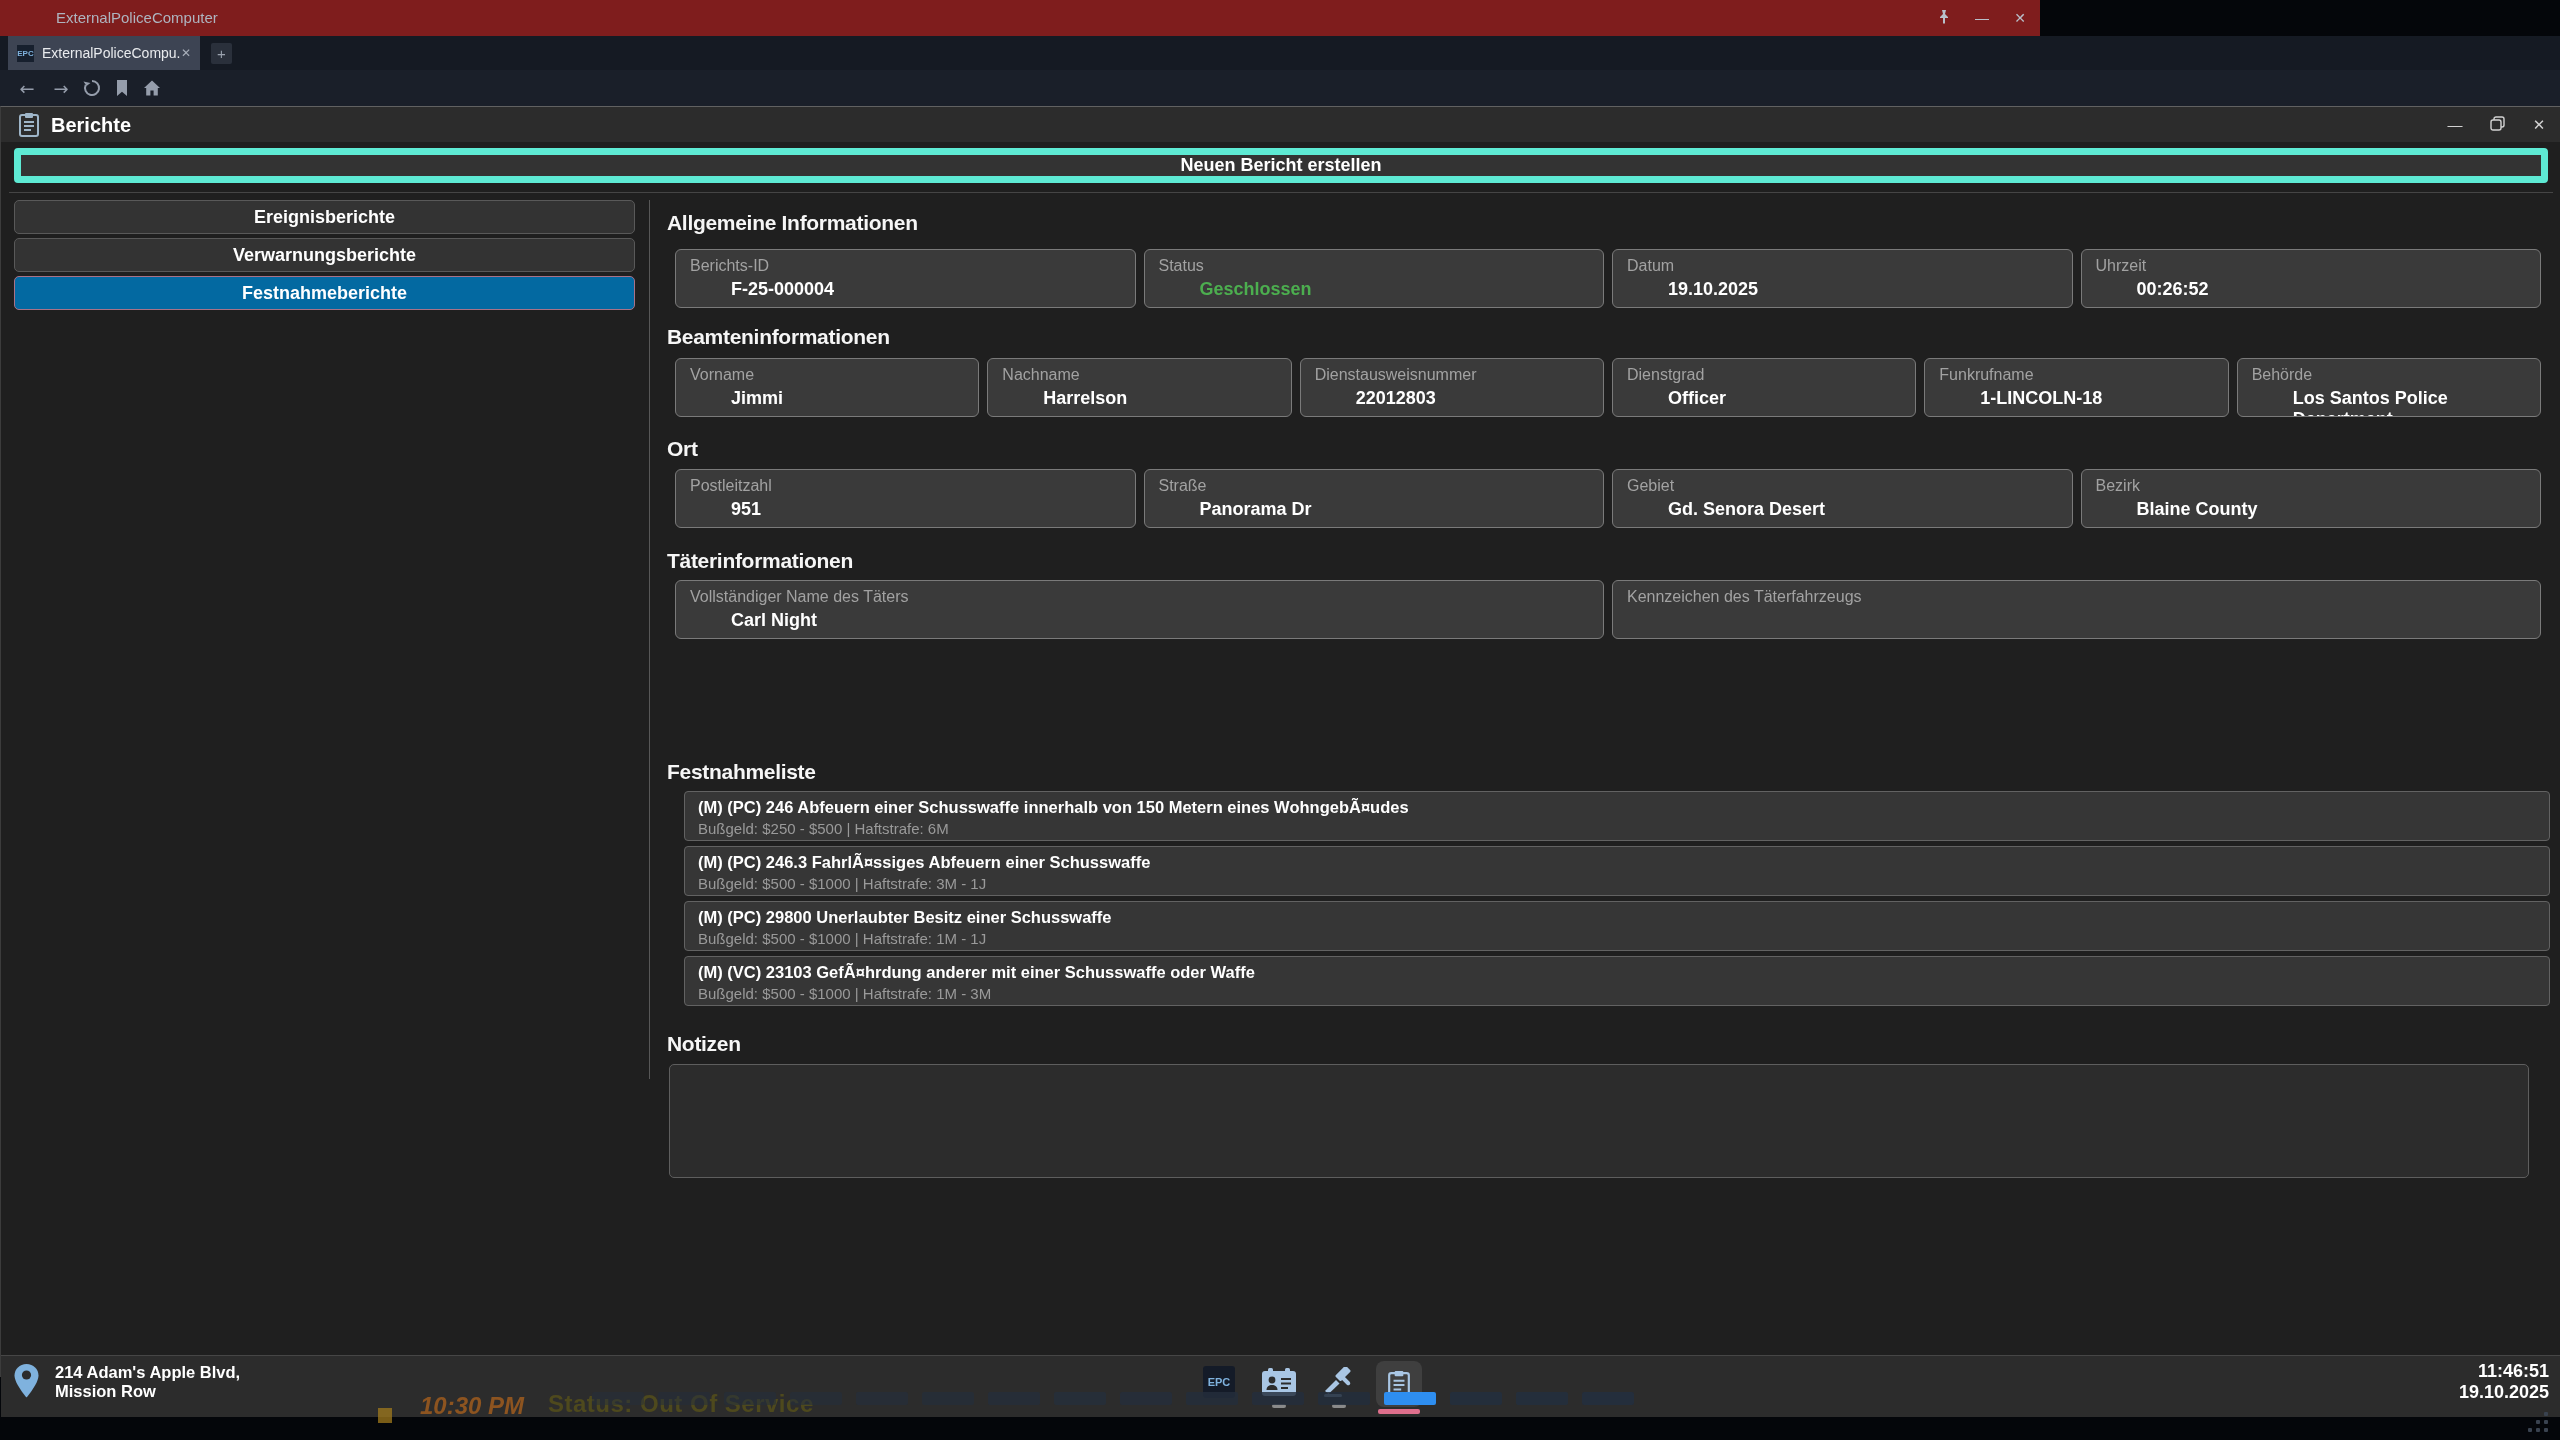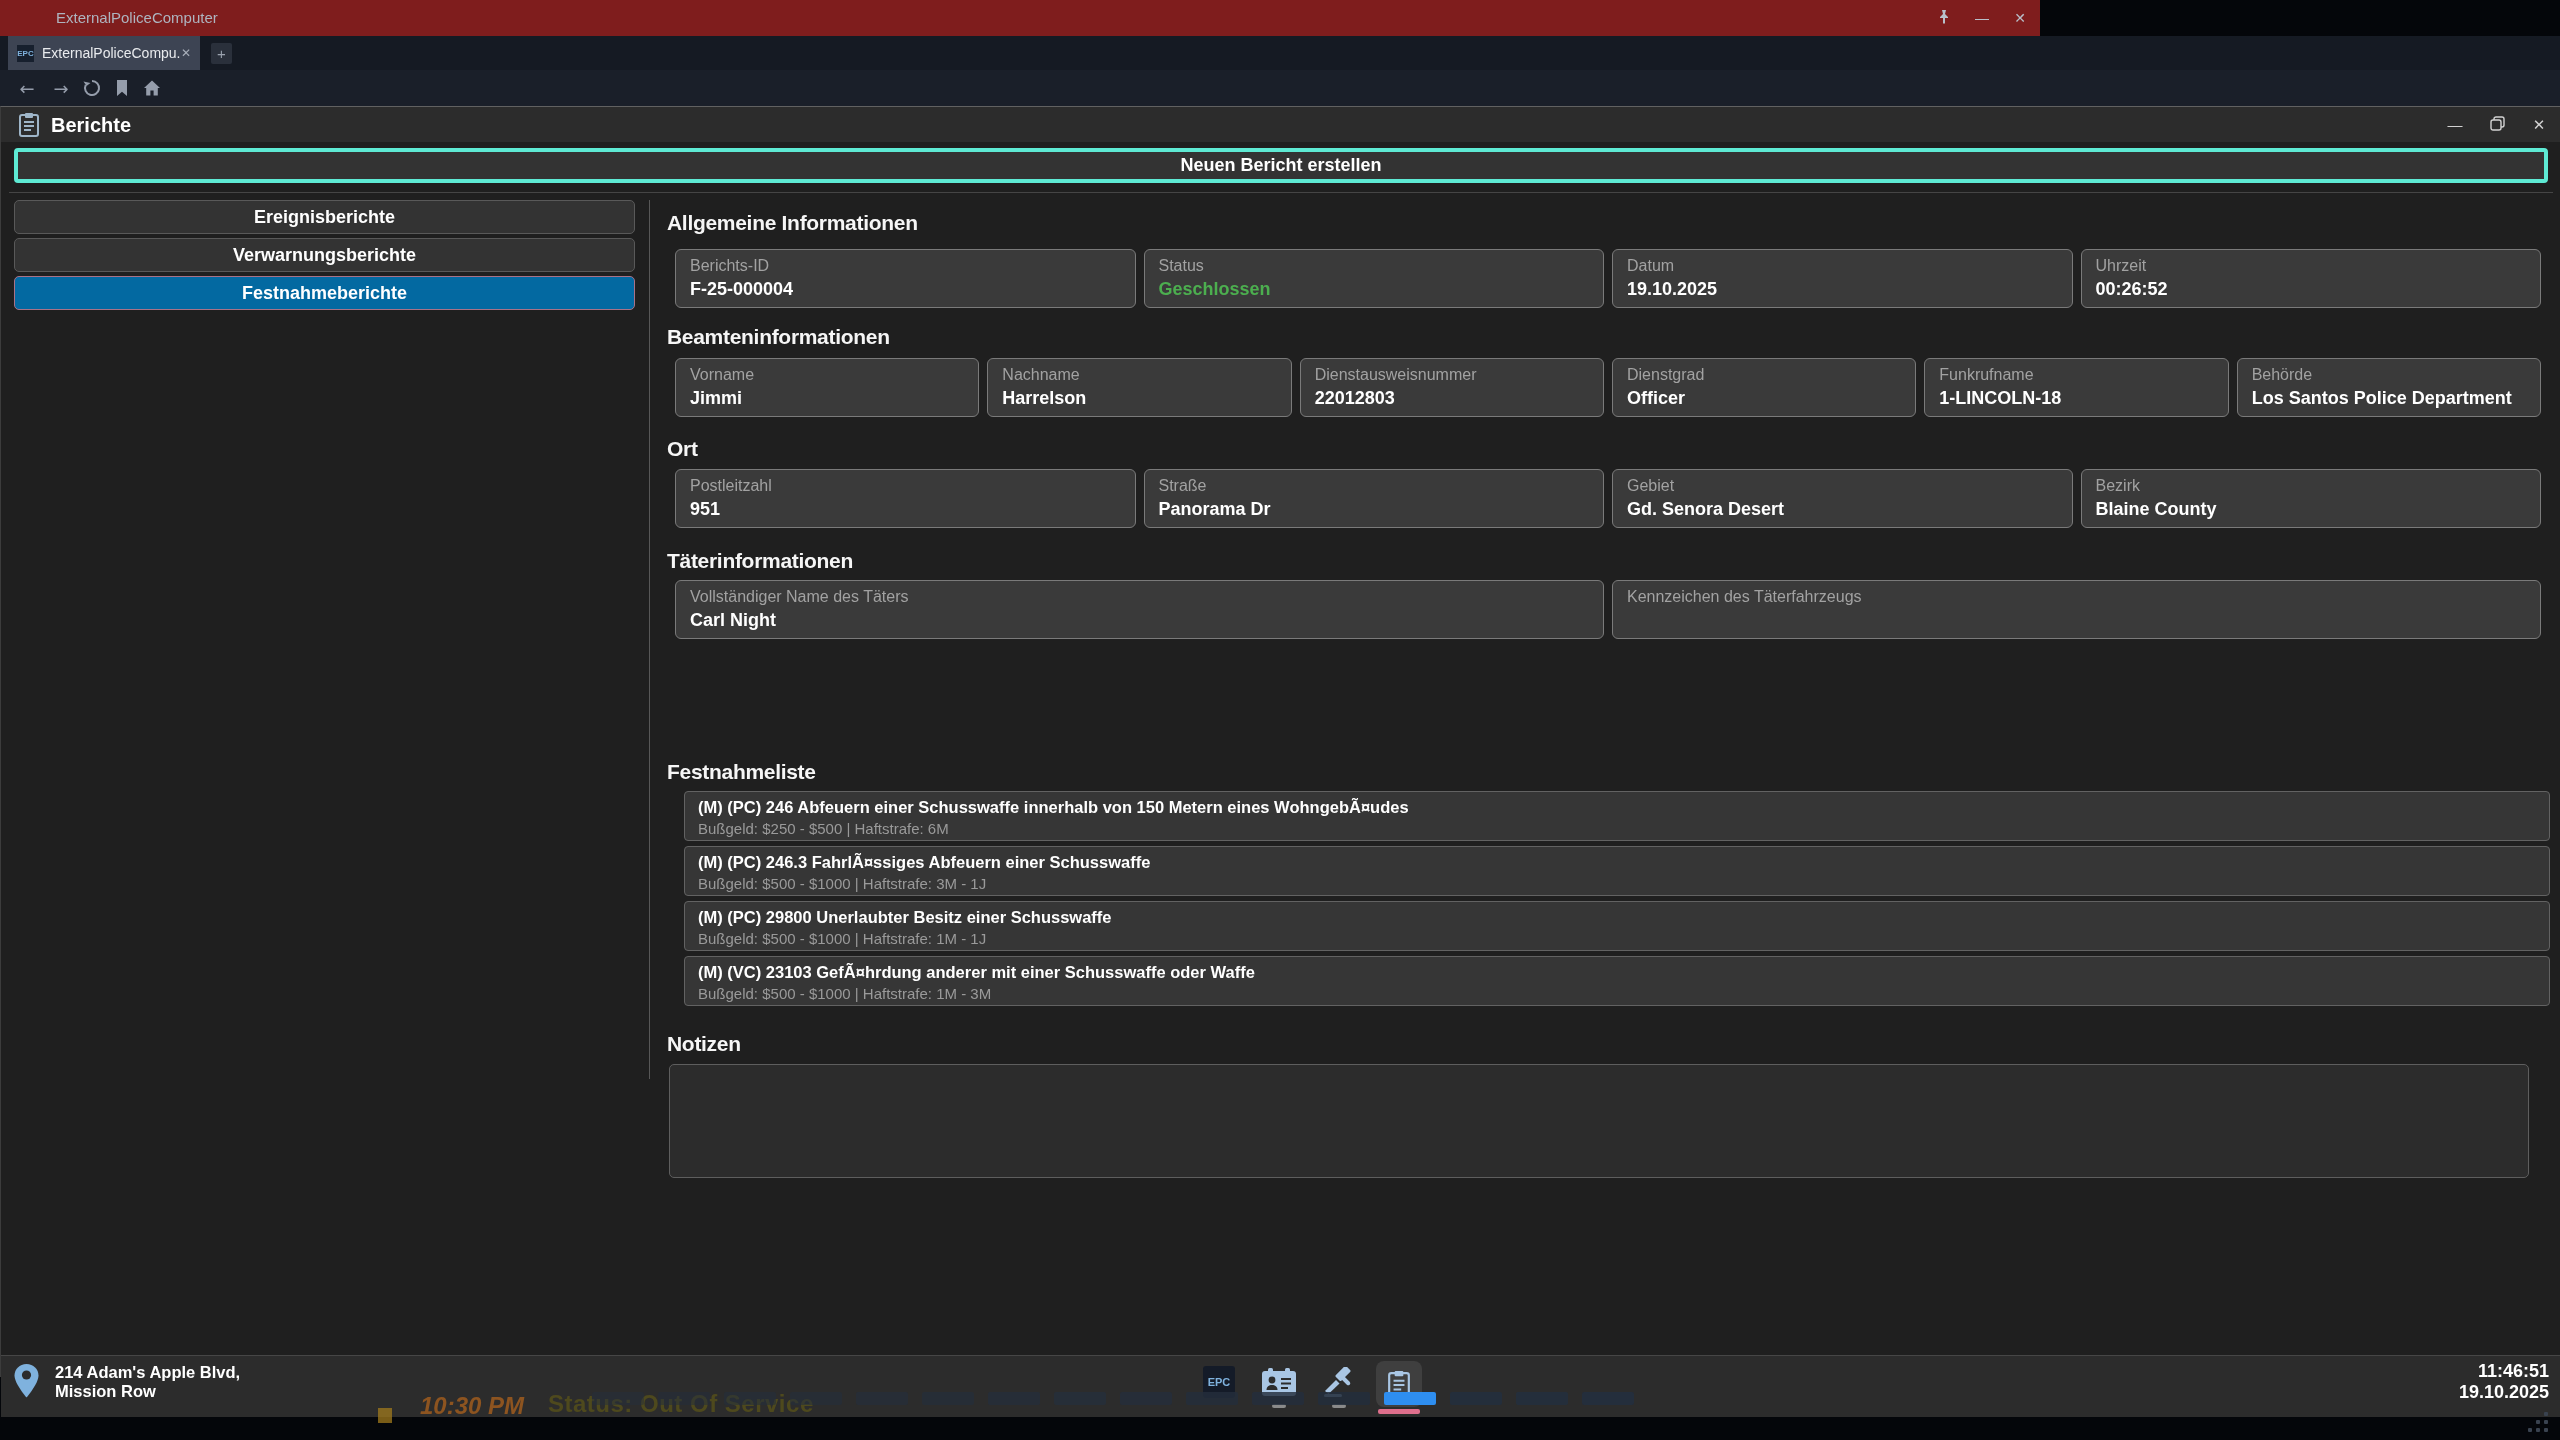--- a/index.html
+++ b/index.html
@@ -28,33 +28,33 @@
   .nav-svg { width:20px; height:20px; flex:0 0 auto; margin-right:10px; }
   .urlfield { flex:1; height:27px; margin-right:14px; background:#262b35; border-radius:3px; display:flex; align-items:center; padding-left:9px; }
   .url-text { font-size:16px; color:#e6e8eb; margin-left:10px; }
   
   .app { position:absolute; left:0; top:106px; width:2560px; height:1271px; background:#1f1f1f; border-top:1px solid #616161; border-left:1px solid #3c3c3c; }
   .app-titlebar { position:absolute; left:0; top:0; width:100%; height:35px; background:#2c2c2c; }
   .app-title { position:absolute; left:50px; top:7px; font-size:20px; font-weight:bold; color:#fff; }
   .app-title-icon { position:absolute; left:17px; top:5px; }
   .app-controls { position:absolute; right:12px; top:0; height:35px; display:flex; align-items:center; gap:24px; }
   .app-controls .ctl { width:18px; text-align:center; color:#d2d2d2; font-size:15px; }
-  .new-report-btn { position:absolute; left:13px; top:41px; width:2534px; height:35px; background:#333; border:4px solid #5eead4; border-radius:4px; color:#fff; font-size:18px; font-weight:bold; display:flex; align-items:center; justify-content:center; }
+  .new-report-btn { position:absolute; left:13px; top:41px; width:2534px; height:35px; background:#333; border:7px solid #5eead4; border-radius:4px; color:#fff; font-size:18px; font-weight:bold; display:flex; align-items:center; justify-content:center; }
   .app-hr { position:absolute; left:8px; top:85px; width:2544px; height:1px; background:#454545; }
   
   .side-btn { position:absolute; left:13px; width:621px; height:34px; background:#333; border:1px solid #595959; border-radius:5px; color:#fff; font-size:18px; font-weight:bold; display:flex; align-items:center; justify-content:center; }
   .side-btn.active { background:#0369a1; border-color:#a97287; }
   .v-divider { position:absolute; left:648px; top:93px; width:1px; height:879px; background:#575757; }
   
   .content { position:absolute; left:666px; top:93px; width:1870px; }
   .sec-h { position:absolute; font-size:21px; font-weight:bold; color:#f6f6f6; letter-spacing:-0.3px; }
   .frow { position:absolute; left:8px; width:1866px; display:flex; gap:8px; }
   .field { flex:1; height:59px; background:#3a3a3a; border:1px solid #7a7a7a; border-radius:6px; padding:7px 14px; overflow:hidden; }
   .f-label { font-size:16px; color:#a2a2a2; }
-  .f-value { font-size:18px; font-weight:bold; color:#fff; margin-top:4px; min-height:20px; }
+  .f-value { font-size:18px; font-weight:bold; color:#fff; margin-top:4px; min-height:20px;margin-left:41px; }
   .charge { position:absolute; left:17px; width:1866px; height:50px; background:#363636; border:1px solid #626262; border-radius:4px; padding:6px 13px; }
   .c-title { font-size:16.5px; font-weight:bold; color:#fff; }
   .c-sub { font-size:15px; color:#9a9a9a; margin-top:3px; }
   .notes-area { position:absolute; left:2px; width:1860px; height:114px; background:#2c2c2c; border:1px solid #5e5e5e; border-radius:5px; resize:none; color:#ddd; font-family:"Liberation Sans", sans-serif; font-size:16px; padding:8px; }
   
   .statusbar { position:absolute; left:0; top:1248px; width:2560px; height:62px; background:#2c2c2c; border-top:1px solid #464646; }
   .sb-addr { position:absolute; left:54px; top:7px; color:#fff; font-size:16.5px; font-weight:bold; line-height:19px; }
   .pin-wrap { position:absolute; left:12px; top:7px; }
   .sb-clock { position:absolute; right:12px; top:5px; text-align:right; color:#fff; font-size:18px; font-weight:bold; line-height:21px; }
   .taskbar { position:absolute; left:1196px; top:8px; display:flex; gap:16px; align-items:flex-start; }

